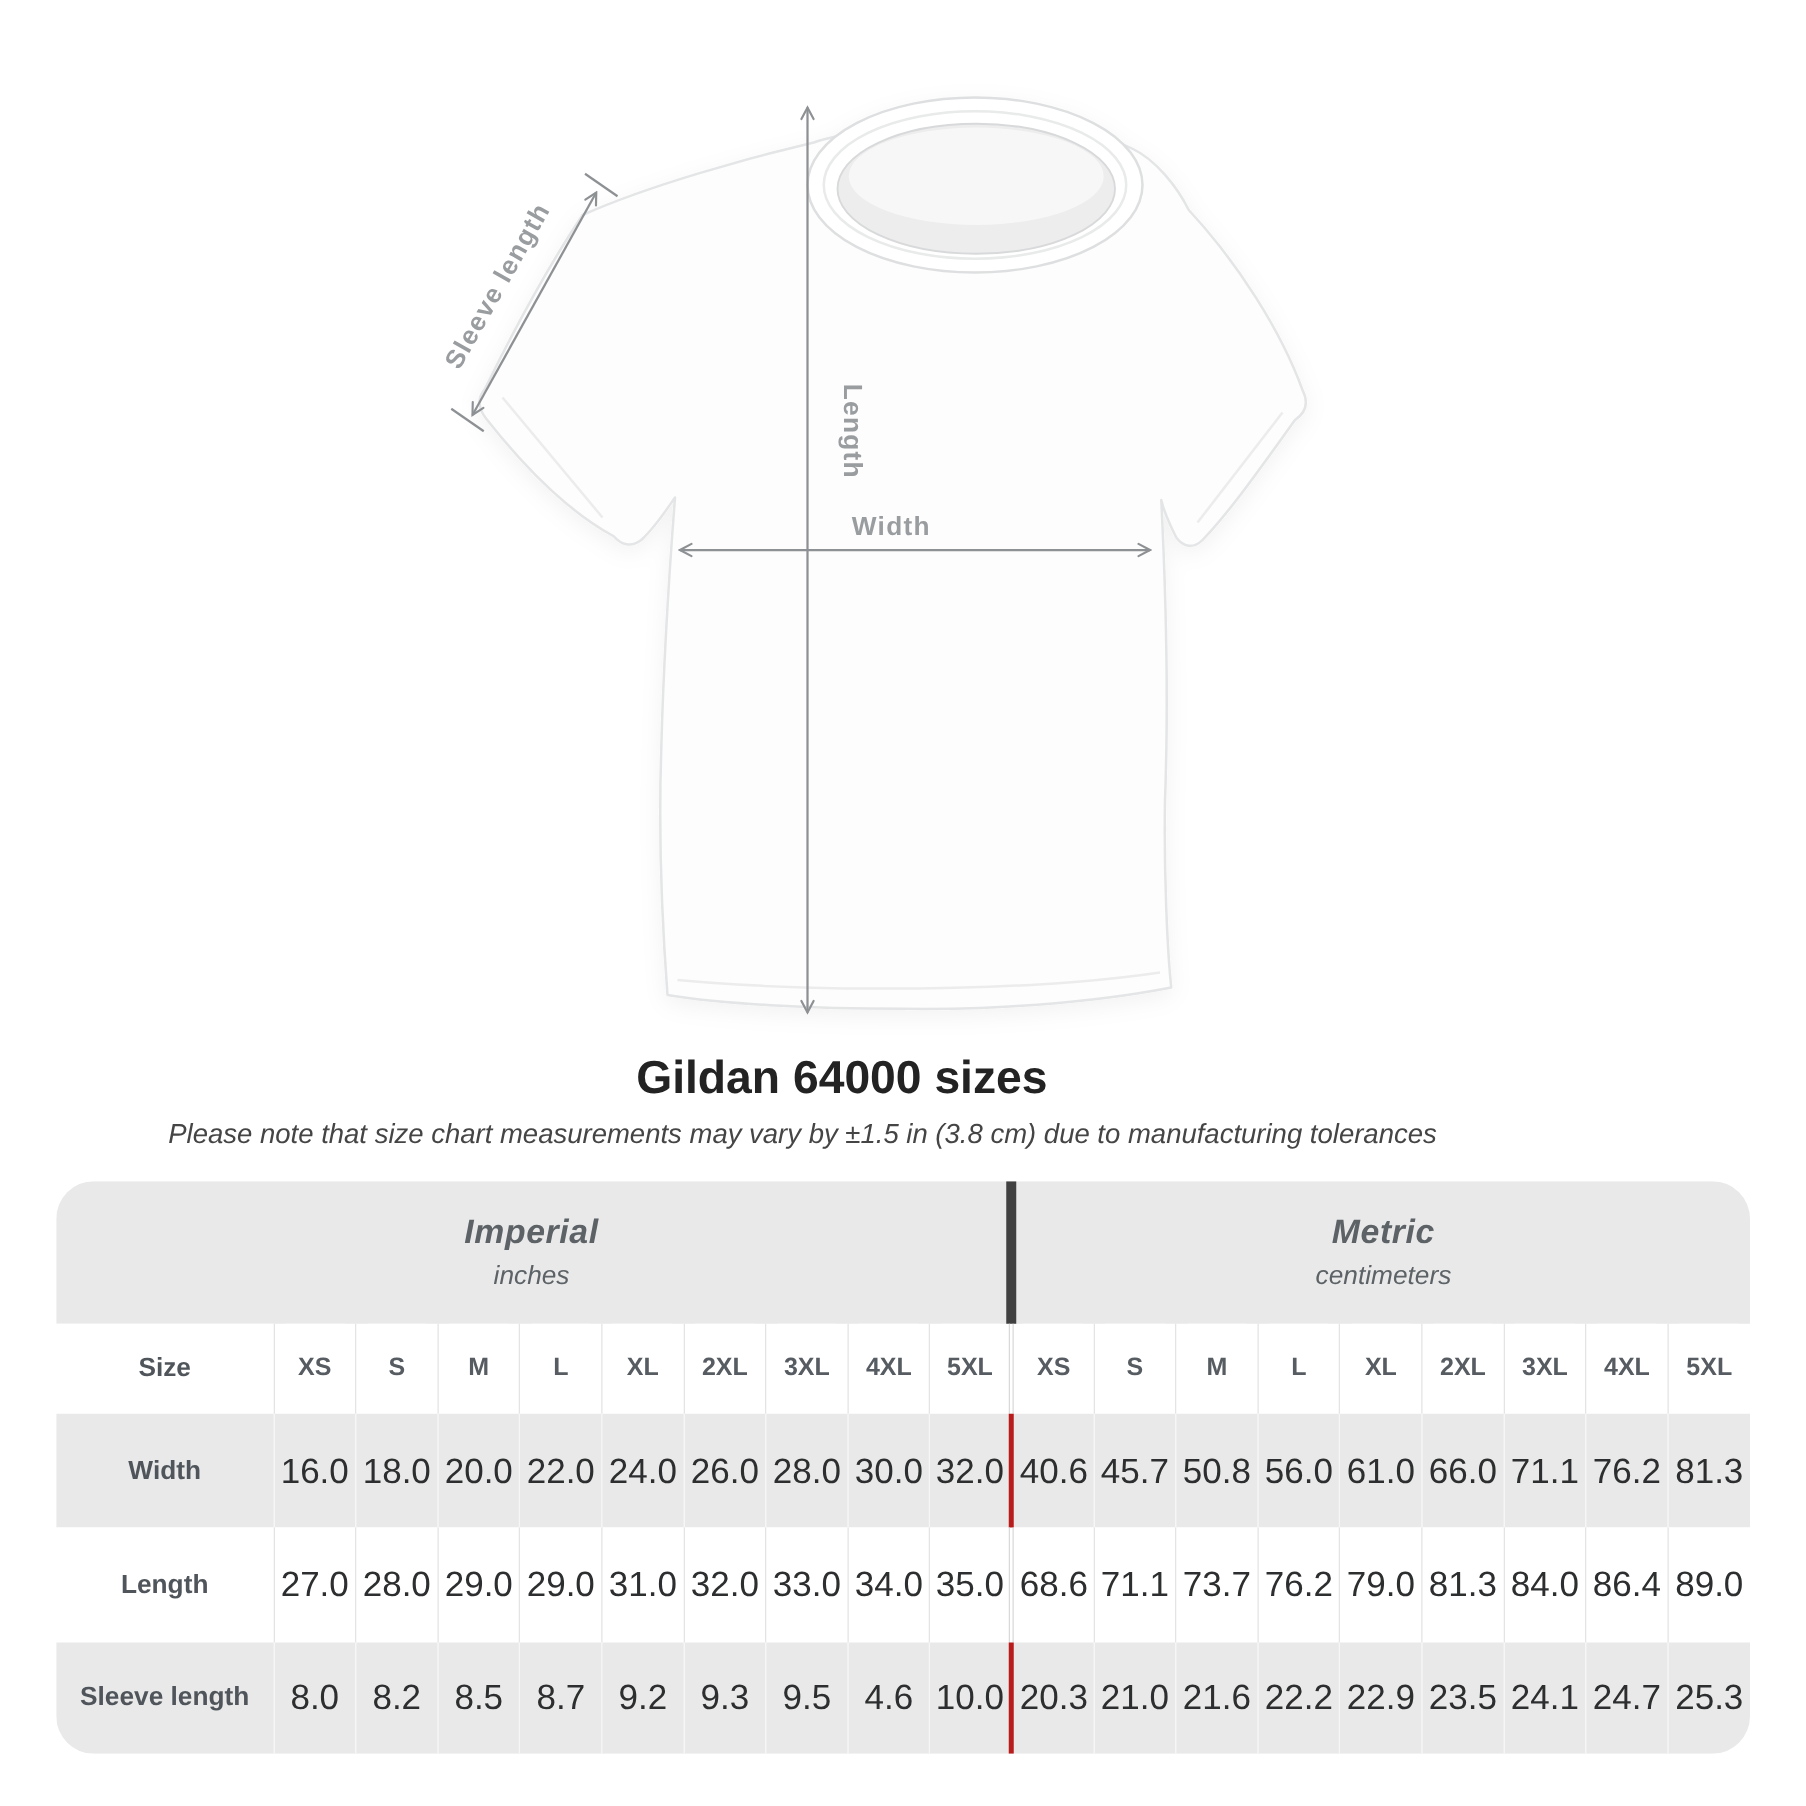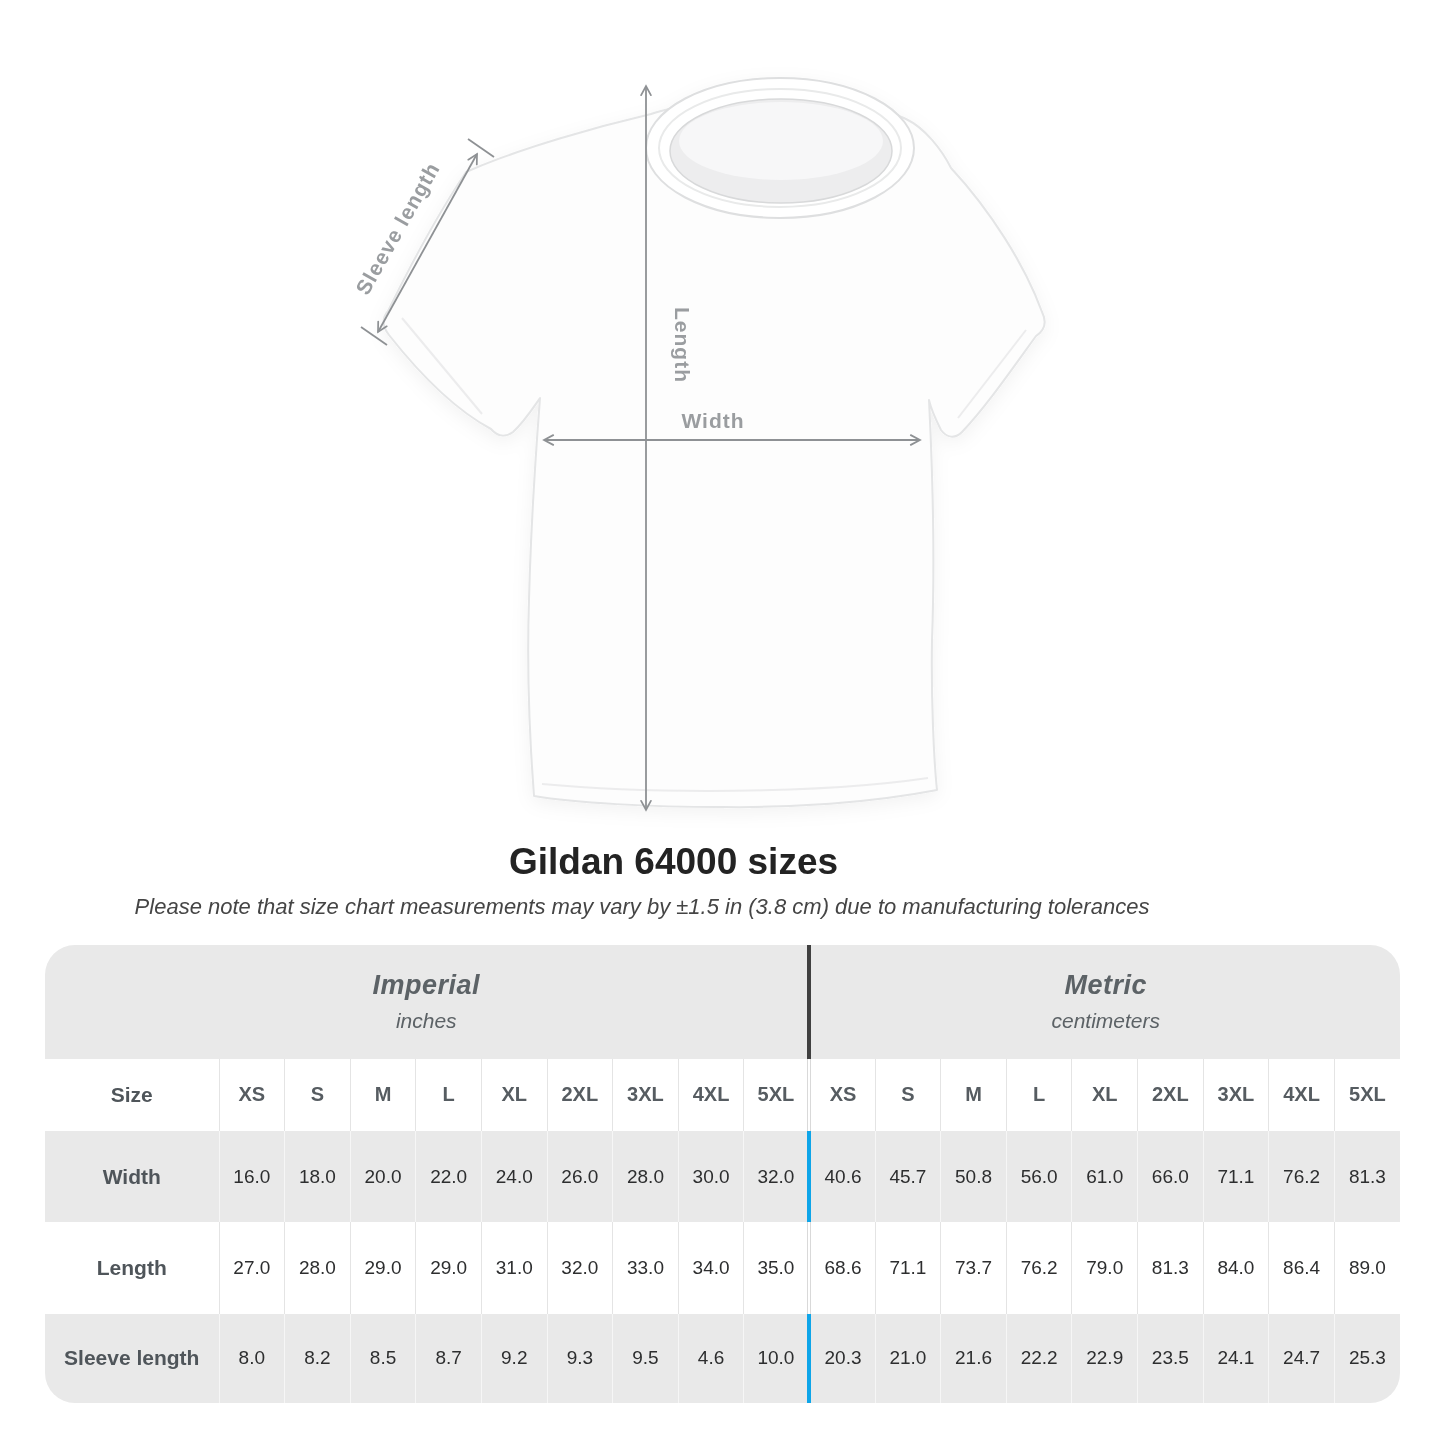--- a/index.html
+++ b/index.html
@@ -70,21 +70,21 @@
     text-align: center;
     vertical-align: middle;
   }
   col.c-label { width: 174px; }
 
   tr.band-row { height: 106px; }
   tr.band-row td {
     background: #e9e9e9;
     color: #5c6266;
   }
-  td.band-right { border-left: 4px solid #404040; }
+  td.band-right { border-left: 8px solid #404040; }
   .band-title {
     font-size: 27px;
     font-weight: bold;
     font-style: italic;
     letter-spacing: .5px;
   }
   .band-sub {
     margin-top: 8px;
     font-size: 21px;
     font-style: italic;
@@ -94,35 +94,35 @@
   tr.row-width  { height: 85px; }
   tr.row-length { height: 85px; }
   tr.row-sleeve { height: 83px; }
 
   tr.white-row td { background: #ffffff; border-left: 1px solid #e4e4e4; }
   tr.white-row td:first-child { border-left: none; }
   tr.white-row td.msplit { border-left: 4px double #d9d9d9; }
 
   tr.gray-row td { background: #e9e9e9; border-left: 1px solid #f6f6f6; }
   tr.gray-row td:first-child { border-left: none; }
-  tr.gray-row td.msplit { border-left: 4px solid #0ea5e9; }
+  tr.gray-row td.msplit { border-left: 4px solid #b91c1c; }
 
   td.row-label {
     font-weight: bold;
     font-size: 21px;
     color: #4f555a;
   }
   td.size-cell {
     font-weight: bold;
     font-size: 20px;
     color: #565c61;
     border-radius: 10px;
   }
   td.val {
-    font-size: 19px;
+    font-size: 28px;
     color: #2d2e2f;
   }
 </style>
 </head>
 <body>
 
 <div id="page">
 
   <svg id="diagram" viewBox="0 0 1445 845" xmlns="http://www.w3.org/2000/svg">
     <defs>

